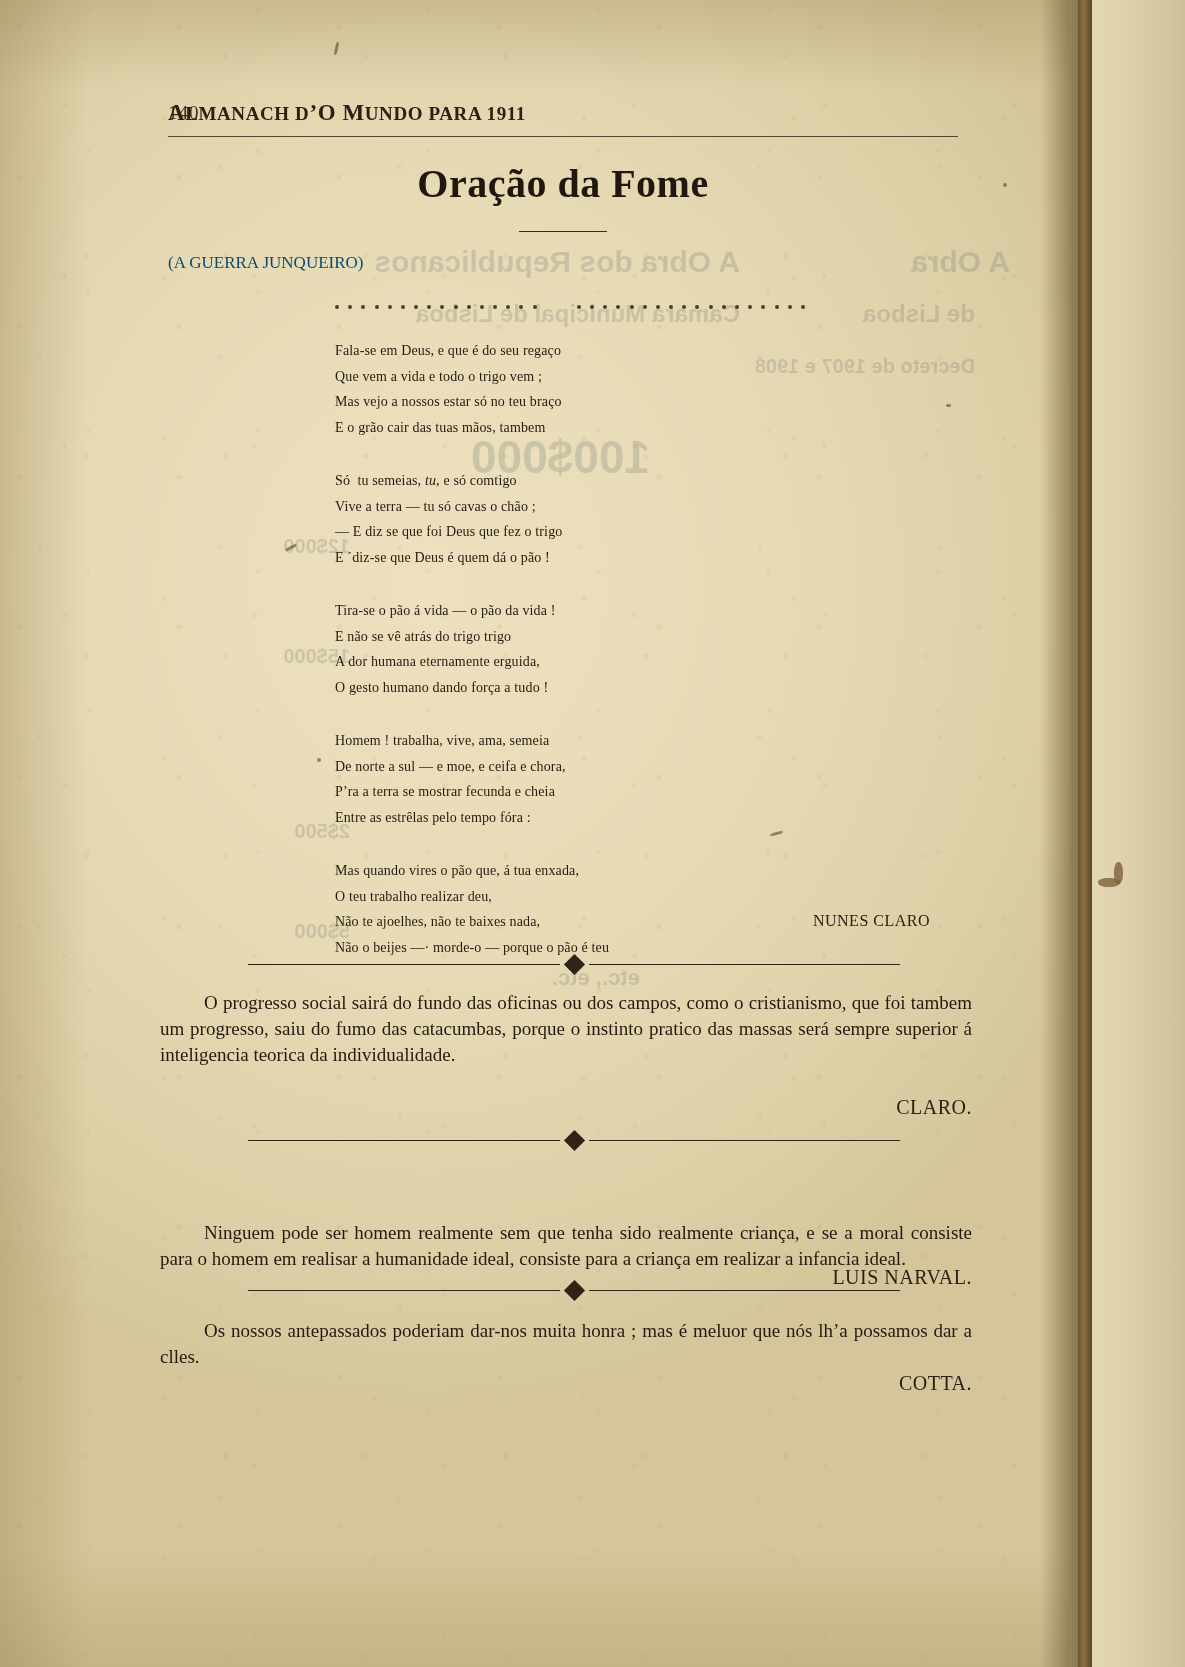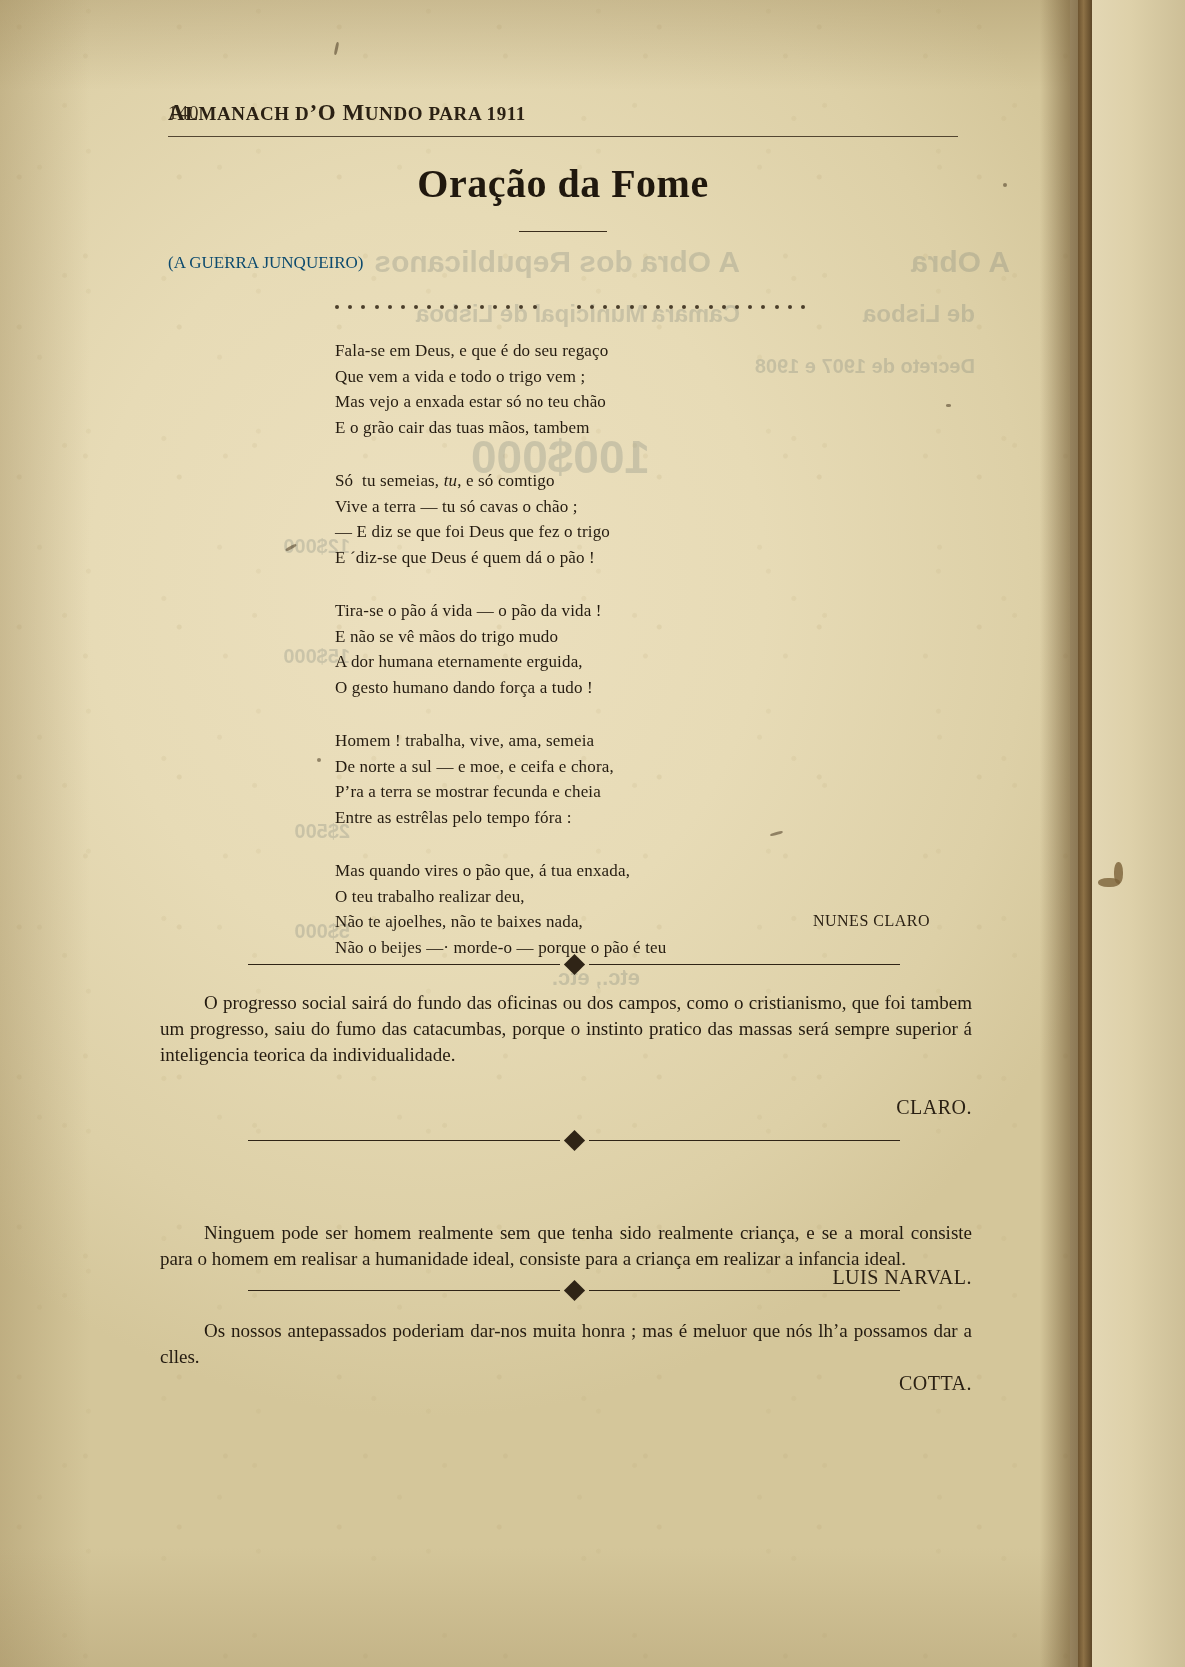--- a/index.html
+++ b/index.html
@@ -117,21 +117,21 @@
     position:absolute;left:335px;top:300px;width:470px;height:14px;
     display:flex;justify-content:space-between;align-items:center;
   }
   .dots i{display:block;width:4px;height:4px;border-radius:50%;background:#3a2d1c;opacity:.9;}
   .dots .gap{width:22px;height:1px;background:transparent;border-radius:0;opacity:0;}
 
   
   .poem{position:absolute;left:335px;top:338px;width:560px;}
   .stanza{margin-bottom:28px;}
   .vline{
-    font-size:17px;line-height:25.5px;color:#241b10;white-space:pre;
+    font-size:14px;line-height:25.5px;color:#241b10;white-space:pre;
     letter-spacing:.15px;
   }
   .vline i{font-style:italic;}
 
   .sig{
     font-size:16px;color:#2b2114;text-align:right;letter-spacing:.5px;
   }
   .sig-poem{position:absolute;left:335px;top:912px;width:595px;}
 
   
@@ -225,32 +225,32 @@
         <i></i>
         <i></i>
         <i></i>
         <i></i>
       </div>
 
     <div class="poem" id="poem-body">
         <div class="stanza">
           <div class="vline">Fala-se em Deus, e que é do seu regaço</div>
           <div class="vline">Que vem a vida e todo o trigo vem ;</div>
-          <div class="vline">Mas vejo a enxada estar só no teu chão</div>
+          <div class="vline">Mas vejo a nossos estar só no teu braço</div>
           <div class="vline">E o grão cair das tuas mãos, tambem</div>
         </div>
         <div class="stanza">
           <div class="vline">Só  tu semeias, <i>tu</i>, e só comtigo</div>
           <div class="vline">Vive a terra — tu só cavas o chão ;</div>
           <div class="vline">— E diz se que foi Deus que fez o trigo</div>
           <div class="vline">E ´diz-se que Deus é quem dá o pão !</div>
         </div>
         <div class="stanza">
           <div class="vline">Tira-se o pão á vida — o pão da vida !</div>
-          <div class="vline">E não se vê mãos do trigo mudo</div>
+          <div class="vline">E não se vê atrás do trigo trigo</div>
           <div class="vline">A dor humana eternamente erguida,</div>
           <div class="vline">O gesto humano dando força a tudo !</div>
         </div>
         <div class="stanza">
           <div class="vline">Homem ! trabalha, vive, ama, semeia</div>
           <div class="vline">De norte a sul — e moe, e ceifa e chora,</div>
           <div class="vline">P’ra a terra se mostrar fecunda e cheia</div>
           <div class="vline">Entre as estrêlas pelo tempo fóra :</div>
         </div>
         <div class="stanza">

